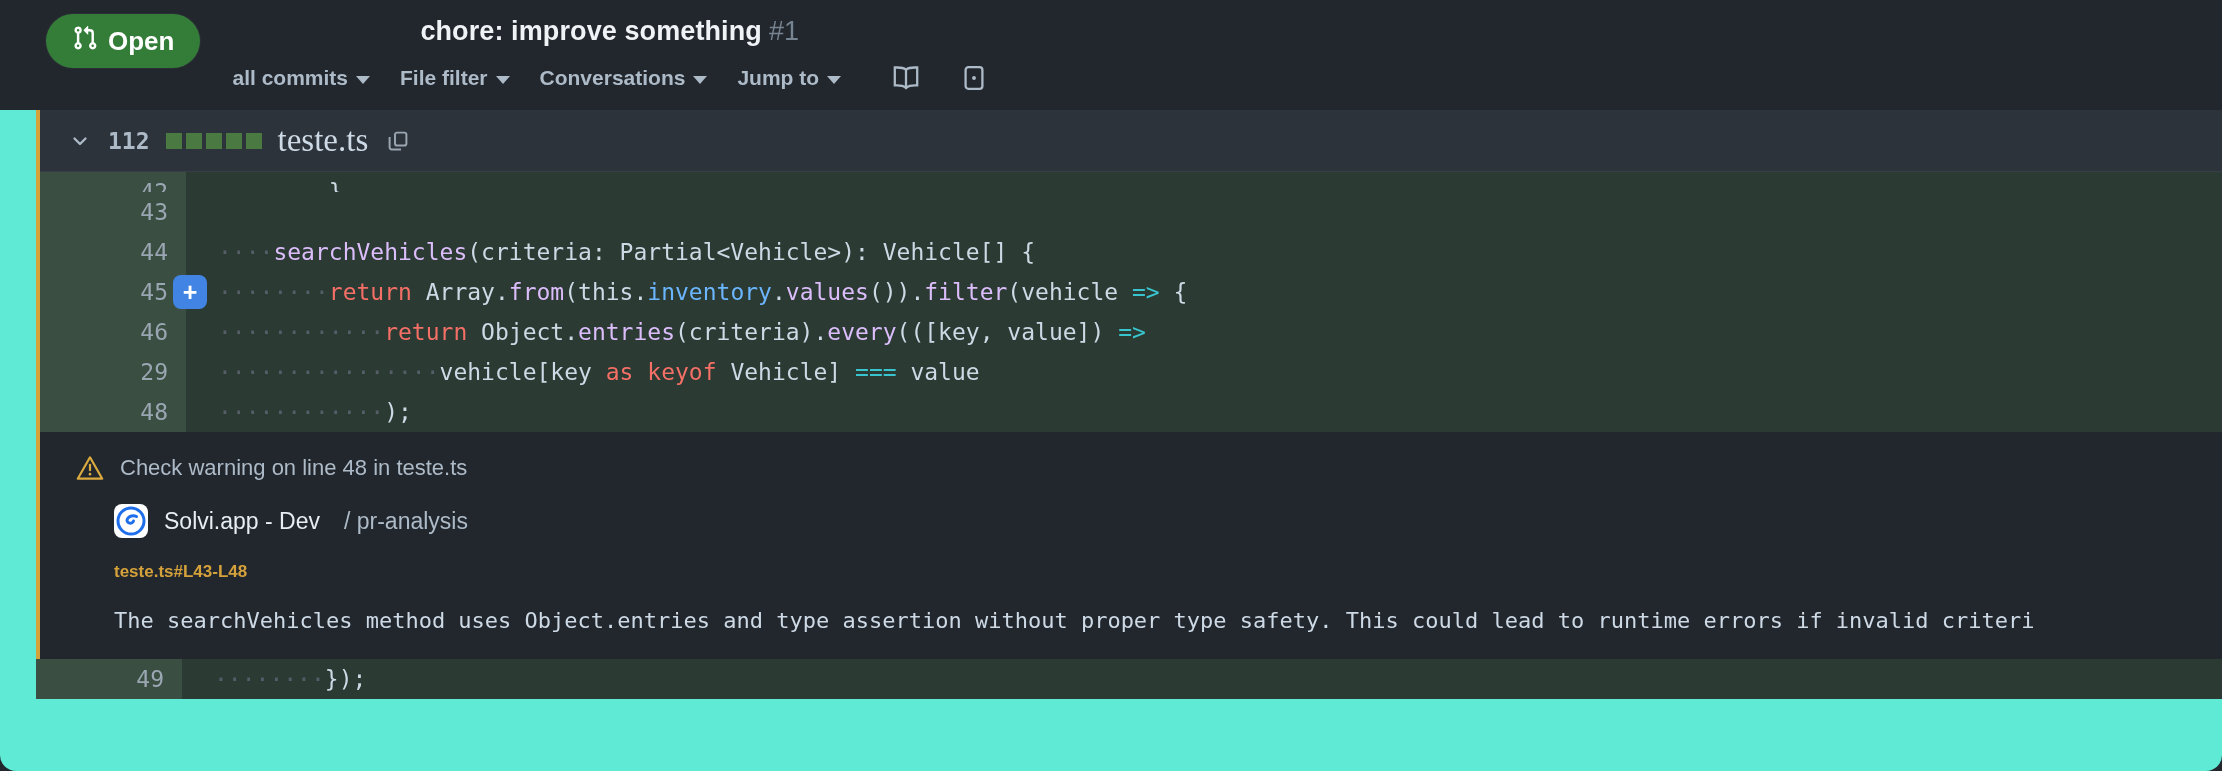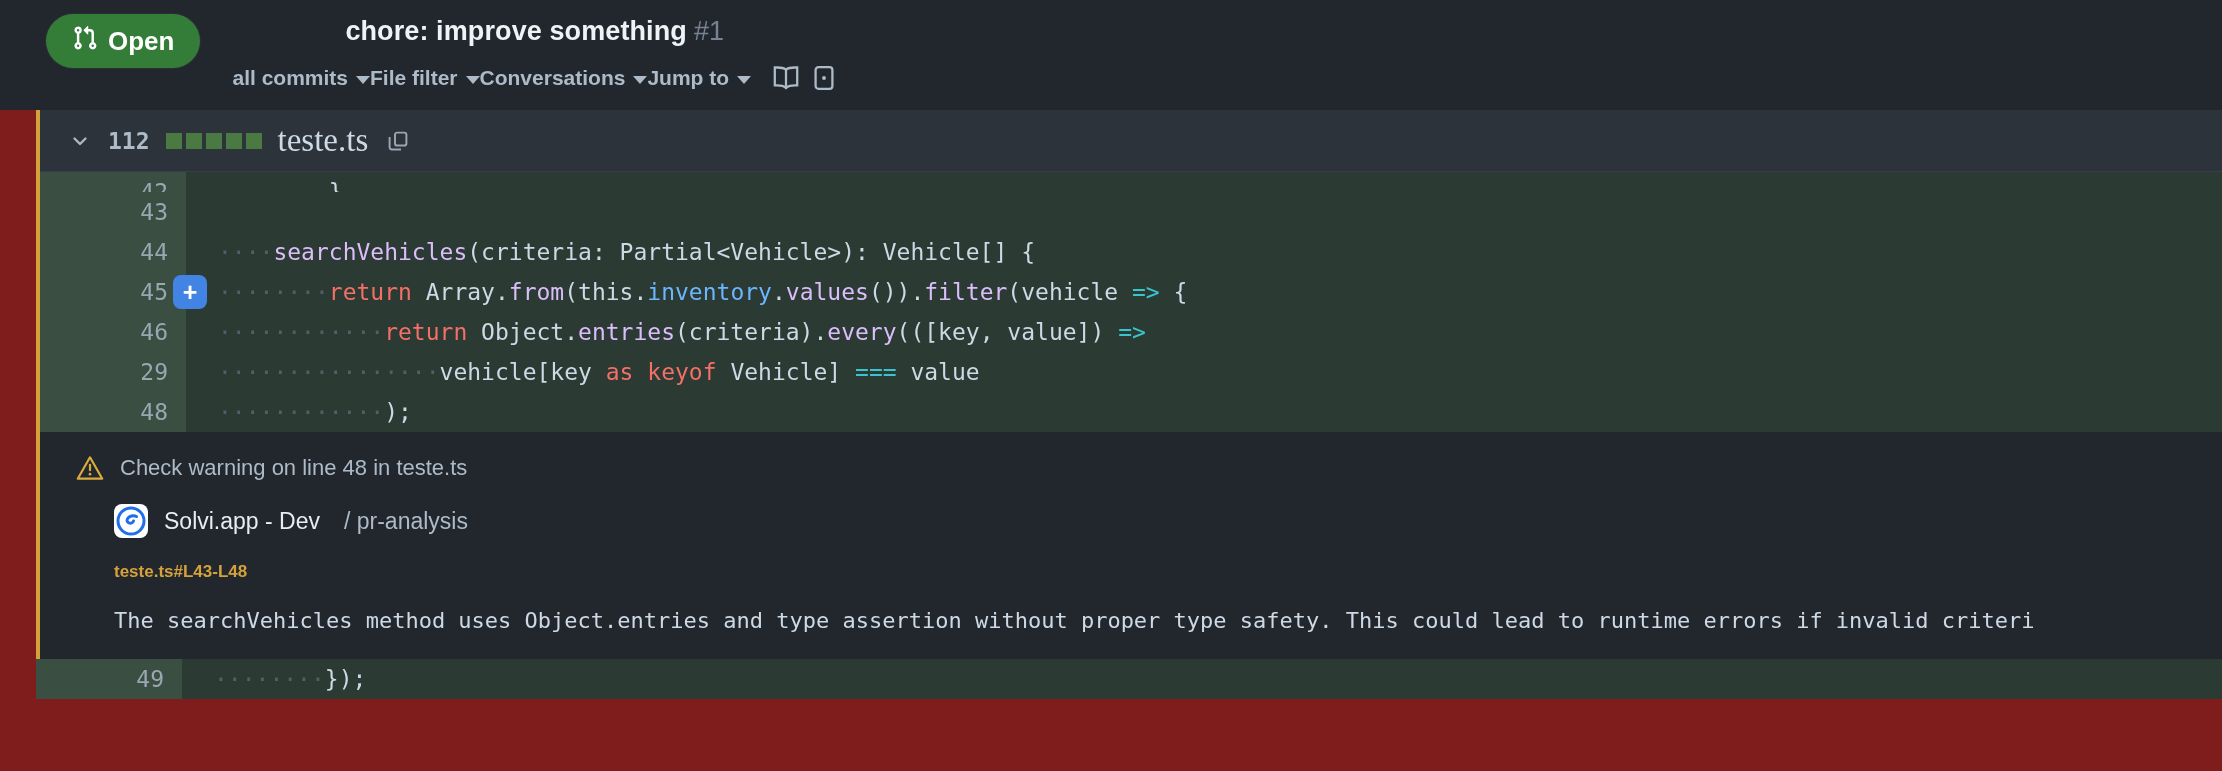--- a/index.html
+++ b/index.html
@@ -3,21 +3,21 @@
 <meta charset="utf-8">
 <style>
   * { box-sizing: border-box; margin: 0; padding: 0; }
   html, body {
     width: 2222px;
     height: 771px;
     background: #22272e;
     font-family: "Liberation Sans", sans-serif;
     overflow: hidden;
   }
-  .page { position: relative; width: 2222px; height: 771px; background: #7f1d1d; }
+  .page { position: relative; width: 2222px; height: 771px; background: #5eead4; border-radius: 16px; }
 
   
   .header {
     position: relative;
     height: 110px;
     padding: 14px 0 0 46px;
     background: #22272e;
   }
   .header-row { display: flex; align-items: flex-start; }
   .state-badge {
@@ -39,20 +39,21 @@
     font-weight: 700;
     color: #f0f3f6;
     letter-spacing: .1px;
     white-space: nowrap;
     text-align: center;
   }
   .pr-number { color: #768390; font-weight: 400; margin-left: 7px; }
   .toolbar {
     display: flex;
     align-items: center;
+    gap: 30px;
     margin-top: 14px;
     padding-left: 4px;
   }
   .tb-item {
     display: flex; align-items: center; gap: 8px;
     color: #adbac7;
     font-size: 21px;
     font-weight: 600;
     white-space: nowrap;
     cursor: pointer;

